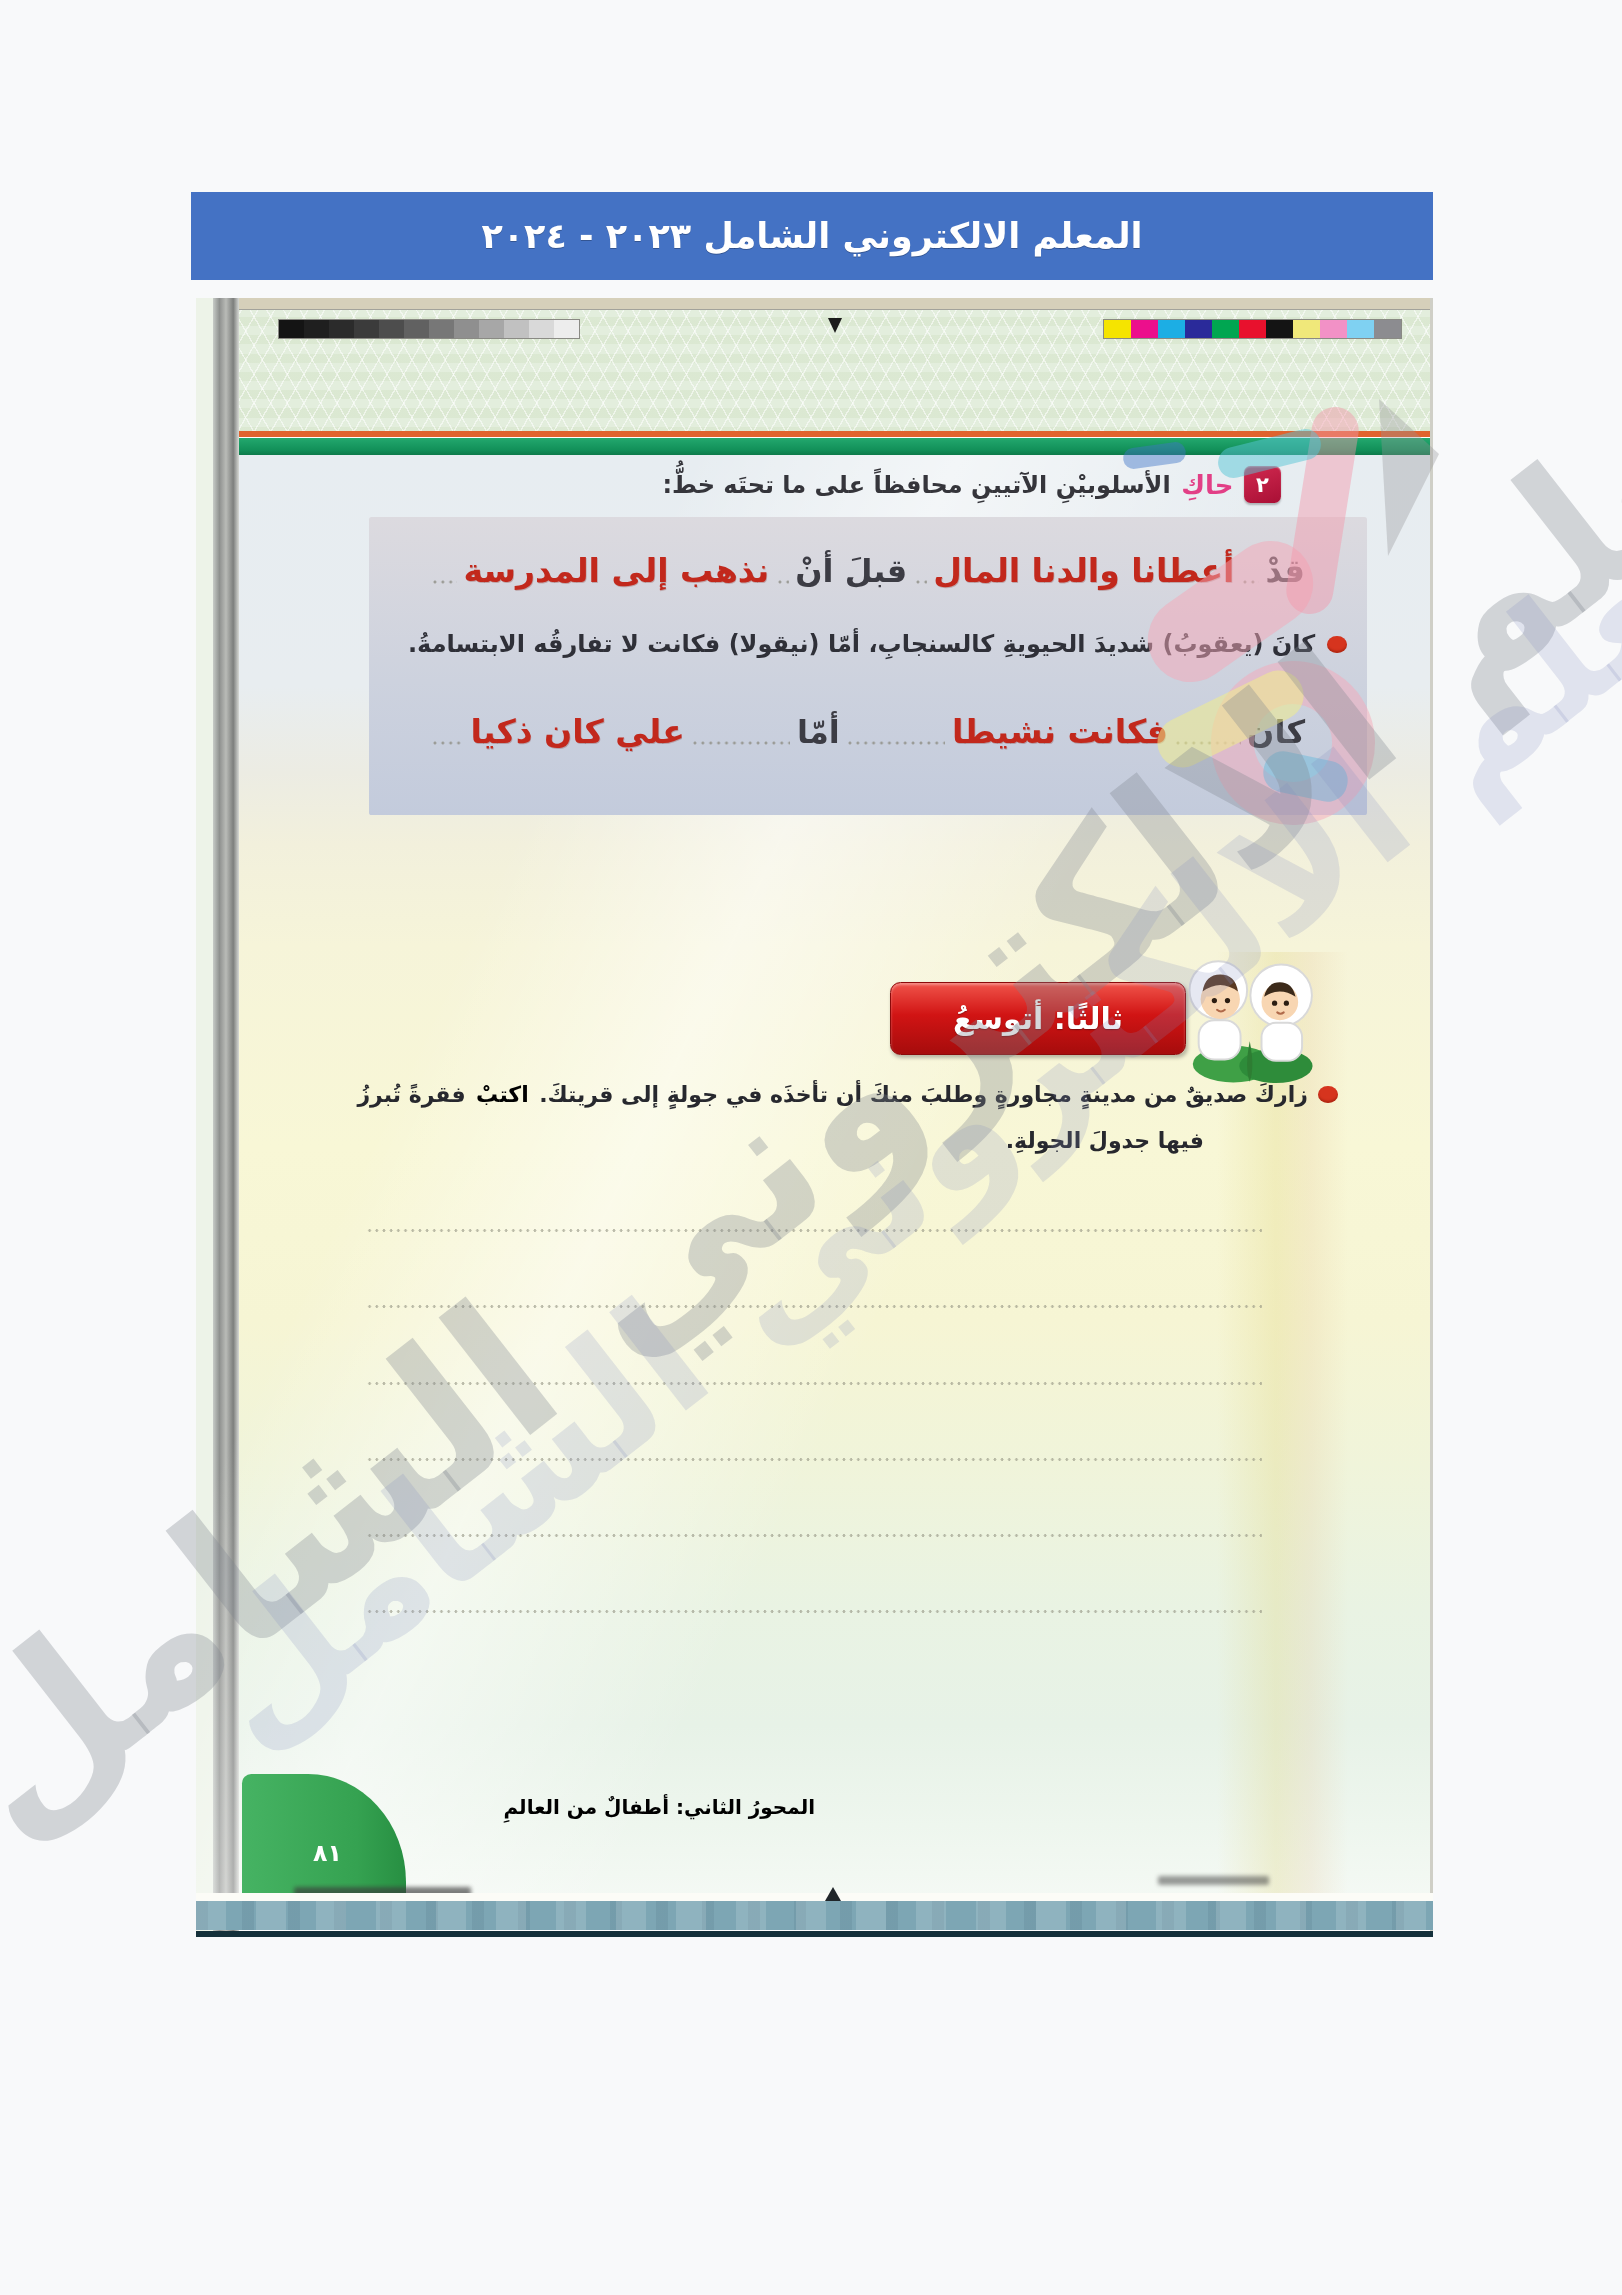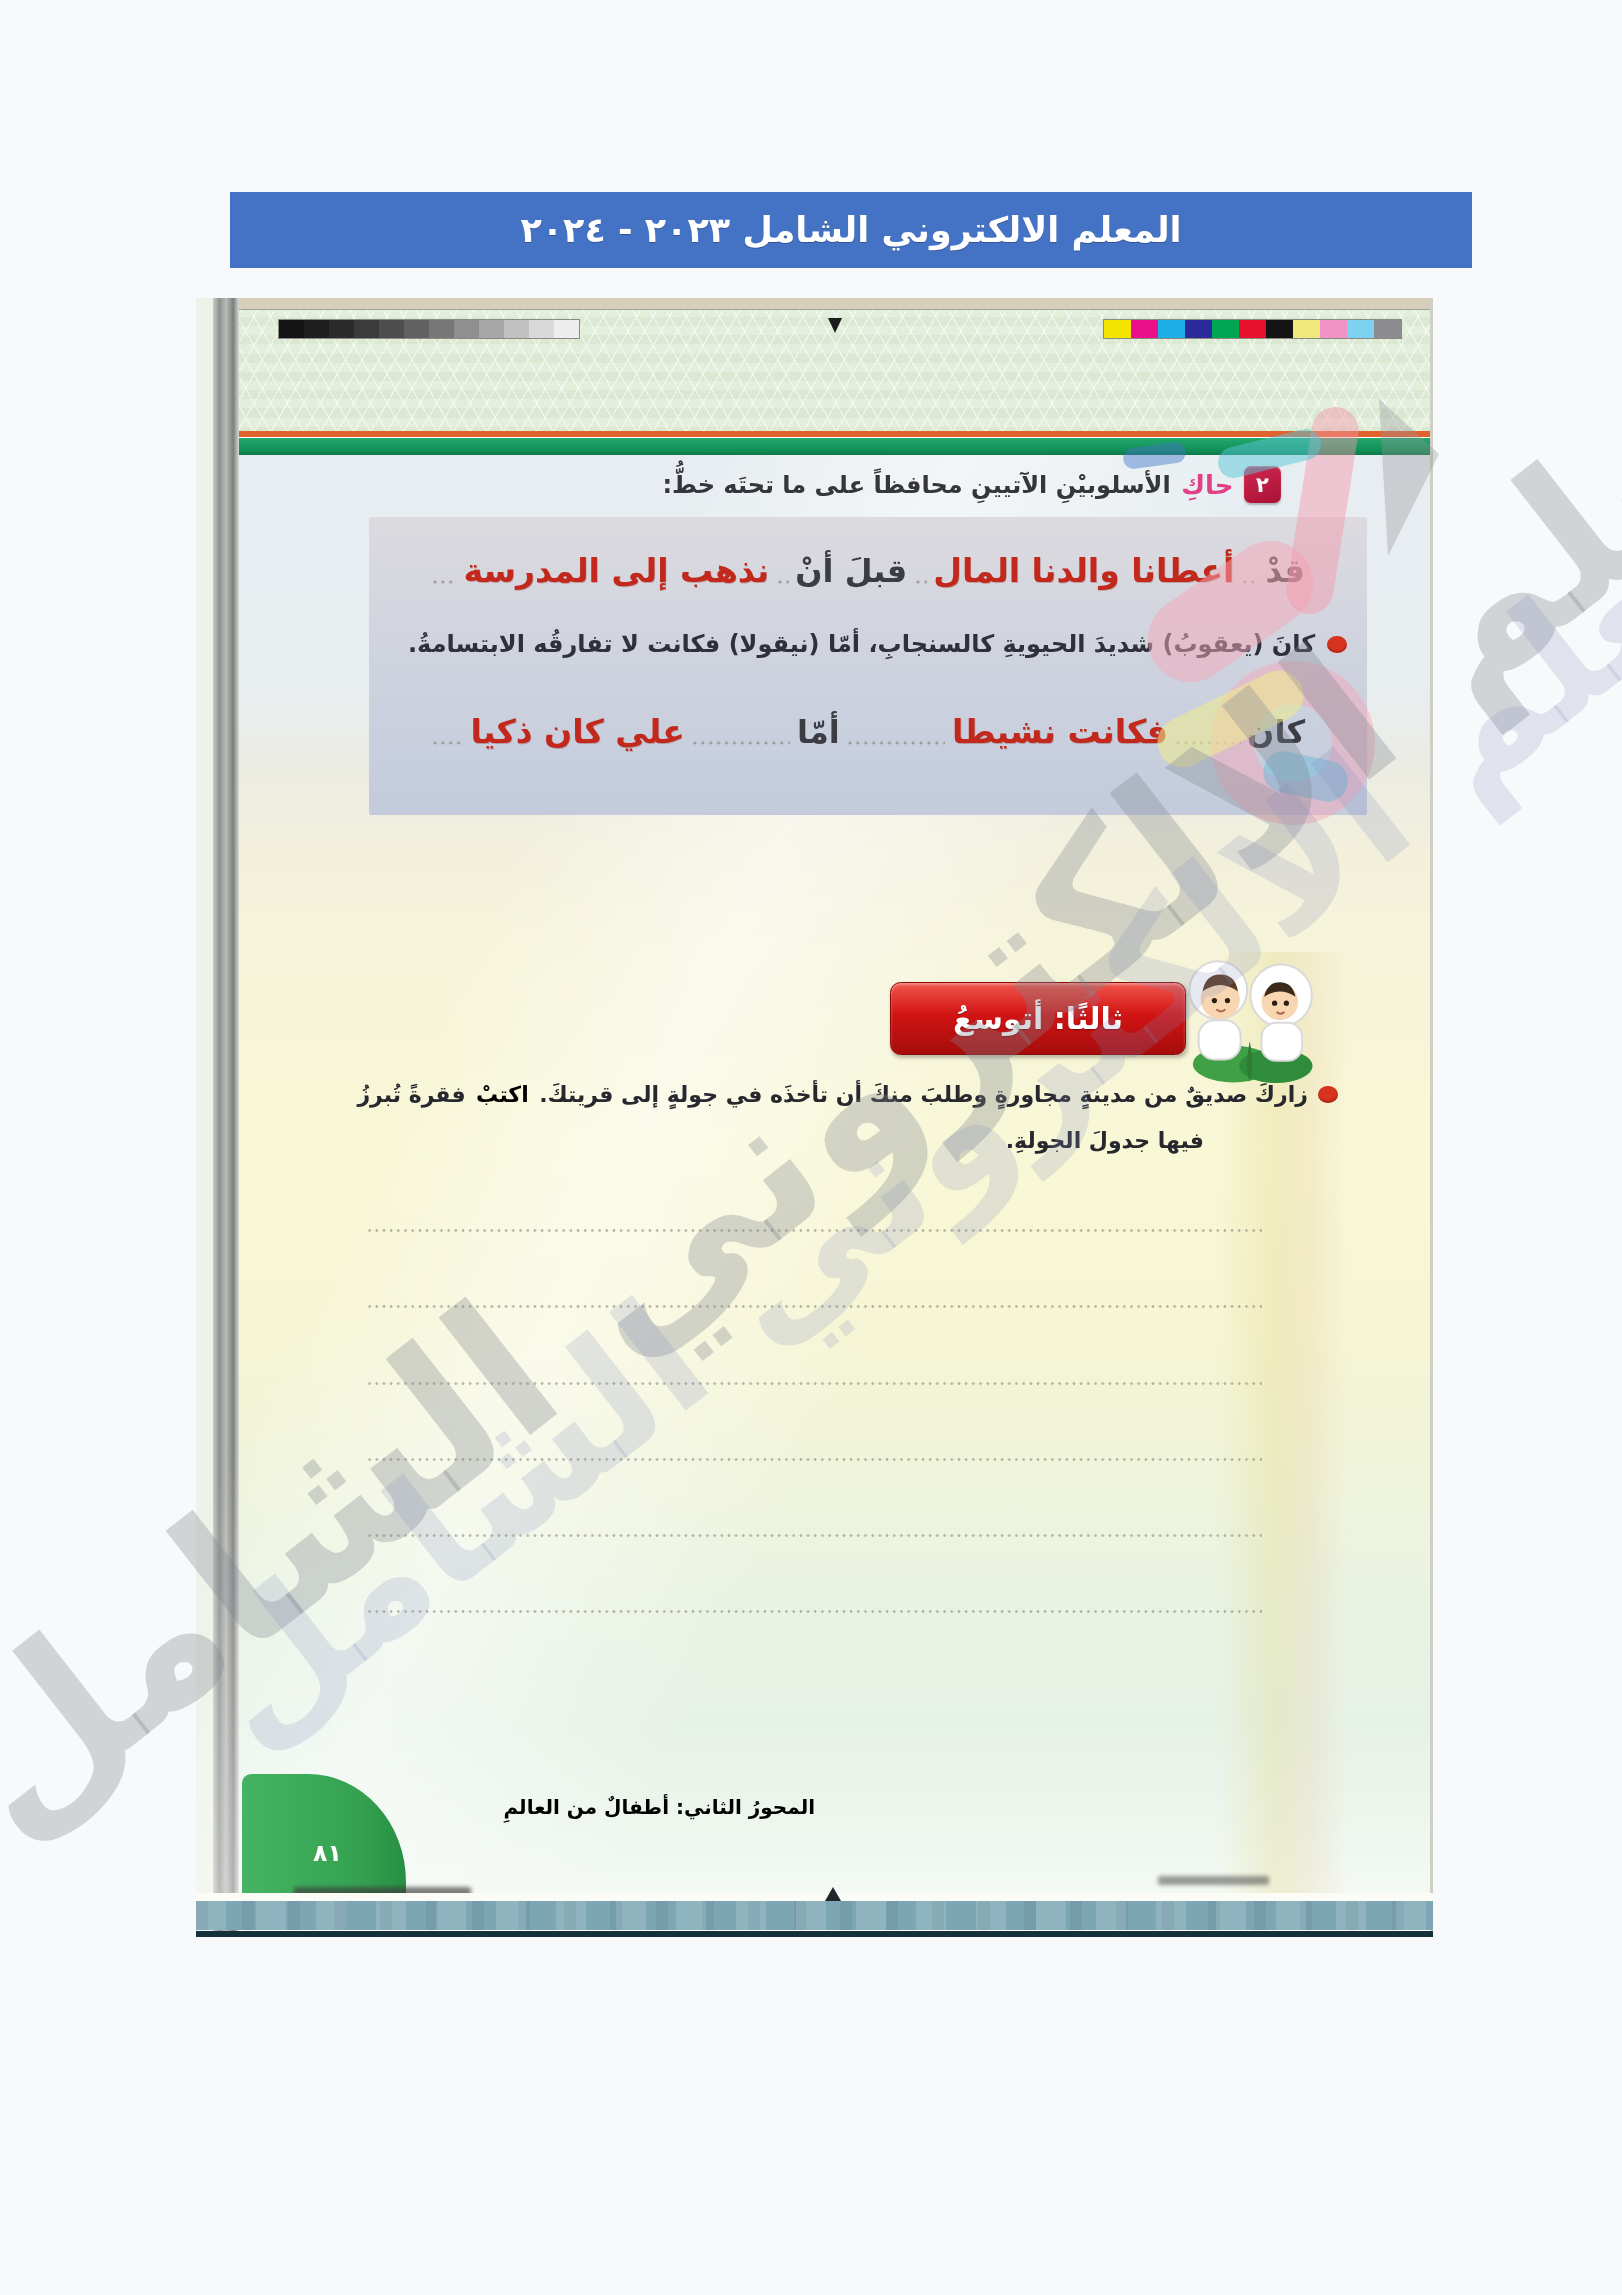--- a/index.html
+++ b/index.html
@@ -3,22 +3,22 @@
 <meta charset="utf-8">
 <style>
   html,body{margin:0;padding:0;}
   body{
     width:1623px;height:2295px;position:relative;overflow:hidden;
     background:#f8f9fa;
     font-family:"DejaVu Sans", sans-serif;
   }
   
   .banner{
-    position:absolute;left:191px;top:192px;width:1242px;height:76px;
-    background:#4472c4;display:flex;align-items:center;justify-content:center;margin-left:39px;
+    position:absolute;left:191px;top:192px;width:1242px;height:88px;
+    background:#4472c4;display:flex;align-items:center;justify-content:center;
   }
   .banner .title{
     color:#ffffff;font-size:35px;font-weight:800;direction:rtl;white-space:nowrap;
     text-shadow:0 0.7px 0 rgba(0,0,0,.25);
   }
   
   .page{
     position:absolute;left:196px;top:298px;width:1237px;height:1639px;
     background:#ffffff;overflow:hidden;
   }

